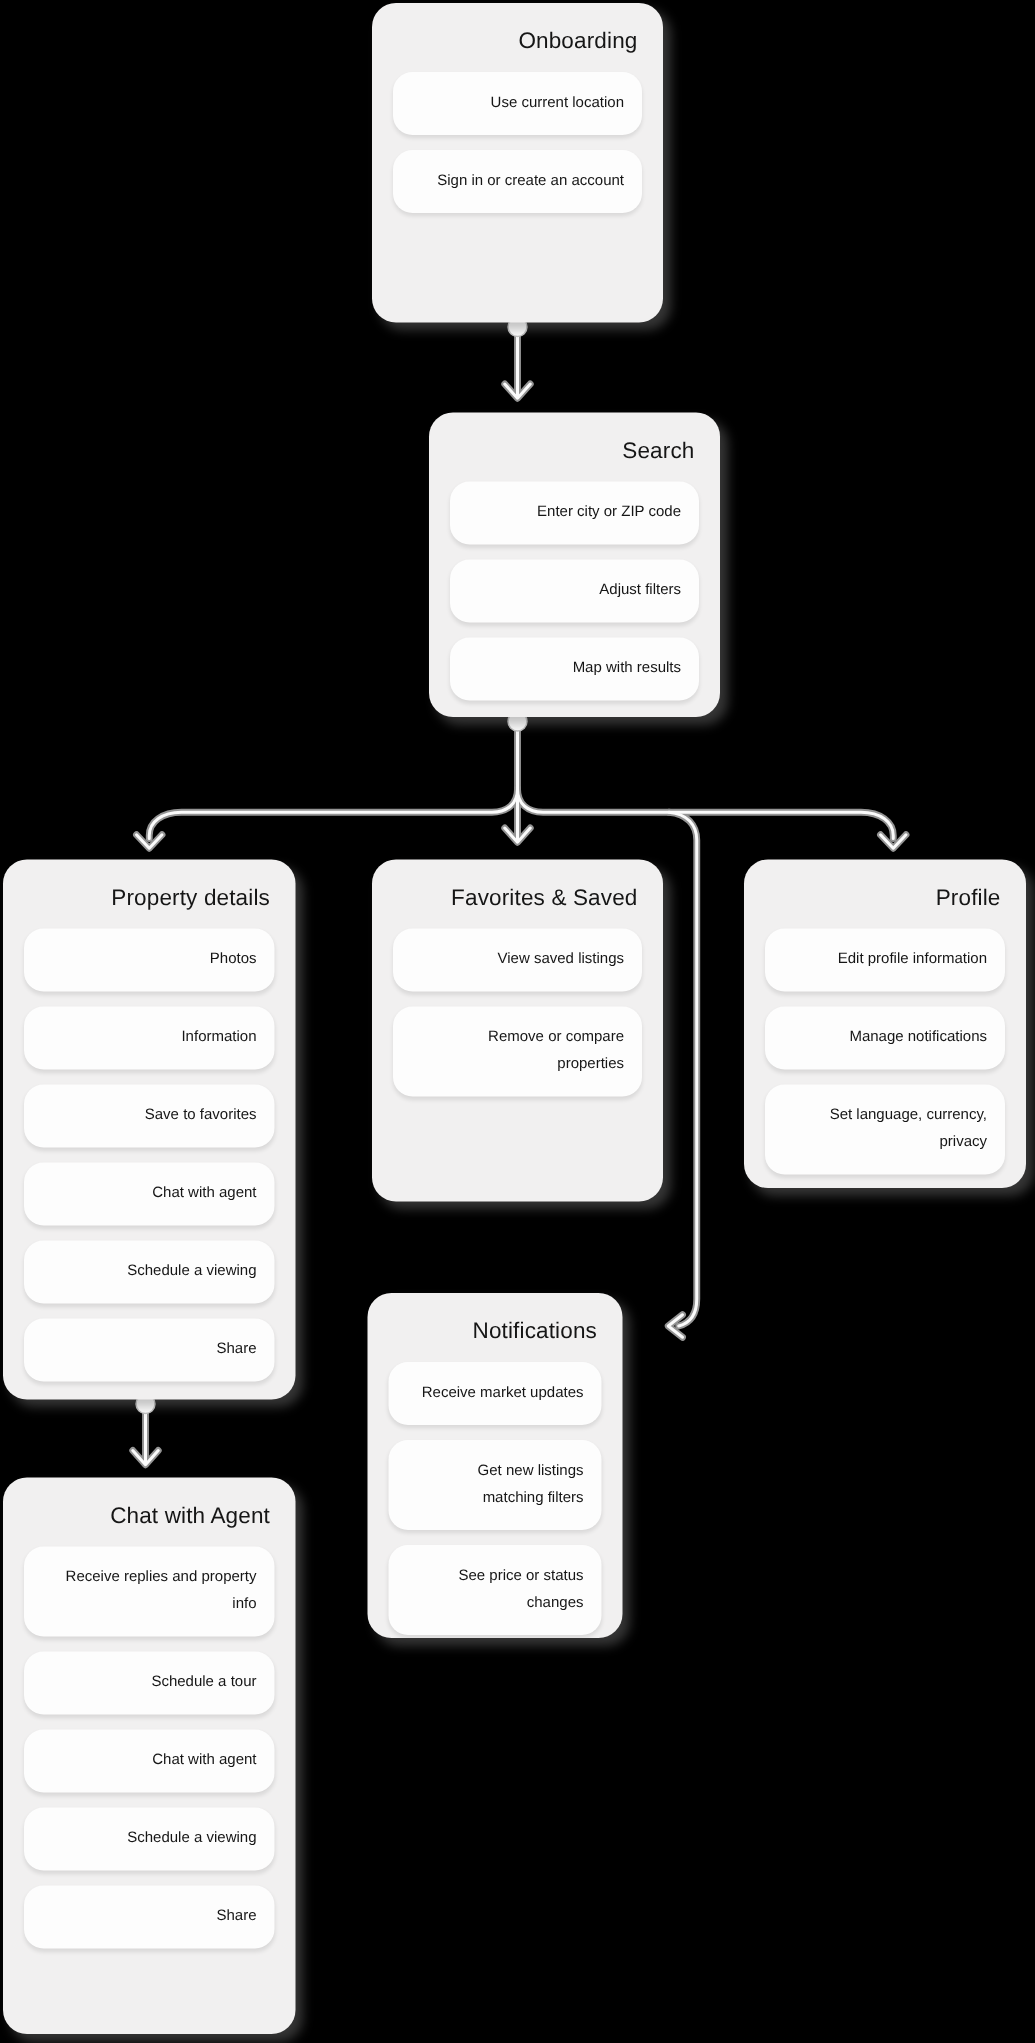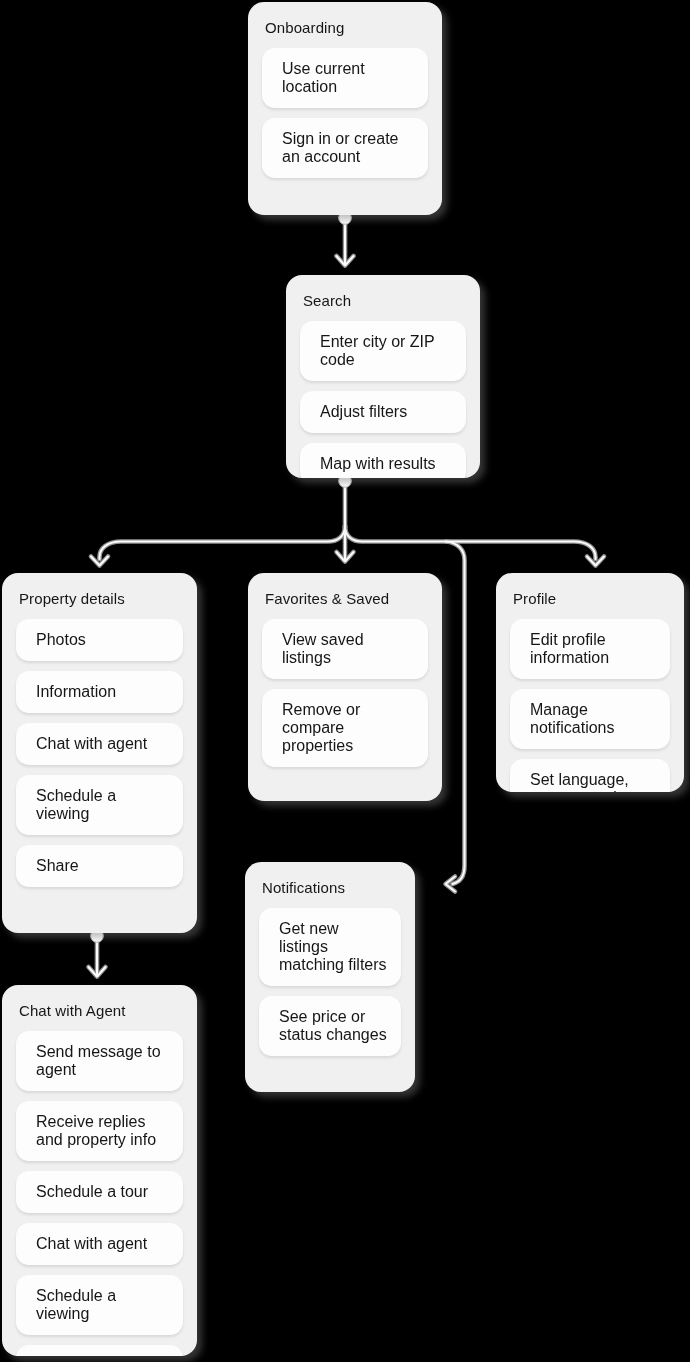--- a/index.html
+++ b/index.html
@@ -7,20 +7,21 @@
     padding: 0;
     background: #000;
   }
   .canvas {
     position: relative;
     width: 690px;
     height: 1362px;
     background: var(--bg, #000);
     overflow: hidden;
     font-family: "Liberation Sans", sans-serif;
+    text-align: right;
   }
   .connectors {
     position: absolute;
     left: 0;
     top: 0;
     pointer-events: none;
   }
   .edge-outer {
     fill: none;
     stroke: var(--conn-outer, #949494);
@@ -59,21 +60,21 @@
   .card-items {
     display: flex;
     flex-direction: column;
     gap: 10px;
   }
   .item {
     box-sizing: border-box;
     background: var(--item-bg, #fdfdfd);
     border-radius: 13px;
     padding: 12px 12px 12px 20px;
-    font-size: 16px;
+    font-size: 10px;
     line-height: 18px;
     color: var(--text, #161616);
     box-shadow: 0 2px 3px rgba(0,0,0,0.10);
   }
   
   #card-onboarding   { left: 248px; top: 2px;   width: 194px; height: 213px; }
   #card-search       { left: 248px; top: 275px; width: 194px; height: 203px; margin-left: 38px; }
   #card-property     { left: 2px;   top: 573px; width: 195px; height: 360px; }
   #card-favorites    { left: 248px; top: 573px; width: 194px; height: 228px; }
   #card-profile      { left: 496px; top: 573px; width: 188px; height: 219px; }
@@ -141,20 +142,21 @@
         <div class="item">Adjust filters</div>
         <div class="item">Map with results</div>
       </div>
   </section>
 
   <section class="card" id="card-property">
     <h2 class="card-title">Property details</h2>
     <div class="card-items">
         <div class="item">Photos</div>
         <div class="item">Information</div>
+        <div class="item">Save to favorites</div>
         <div class="item">Chat with agent</div>
         <div class="item">Schedule a viewing</div>
         <div class="item">Share</div>
       </div>
   </section>
 
   <section class="card" id="card-favorites">
     <h2 class="card-title">Favorites &amp; Saved</h2>
     <div class="card-items">
         <div class="item">View saved listings</div>
@@ -167,29 +169,29 @@
     <div class="card-items">
         <div class="item">Edit profile information</div>
         <div class="item">Manage notifications</div>
         <div class="item">Set language, currency, privacy</div>
       </div>
   </section>
 
   <section class="card" id="card-notifications">
     <h2 class="card-title">Notifications</h2>
     <div class="card-items">
+        <div class="item">Receive market updates</div>
         <div class="item">Get new listings matching filters</div>
         <div class="item">See price or status changes</div>
       </div>
   </section>
 
   <section class="card" id="card-chat">
     <h2 class="card-title">Chat with Agent</h2>
     <div class="card-items">
-        <div class="item">Send message to agent</div>
         <div class="item">Receive replies and property info</div>
         <div class="item">Schedule a tour</div>
         <div class="item">Chat with agent</div>
         <div class="item">Schedule a viewing</div>
         <div class="item">Share</div>
       </div>
   </section>
 
 </div>
 

